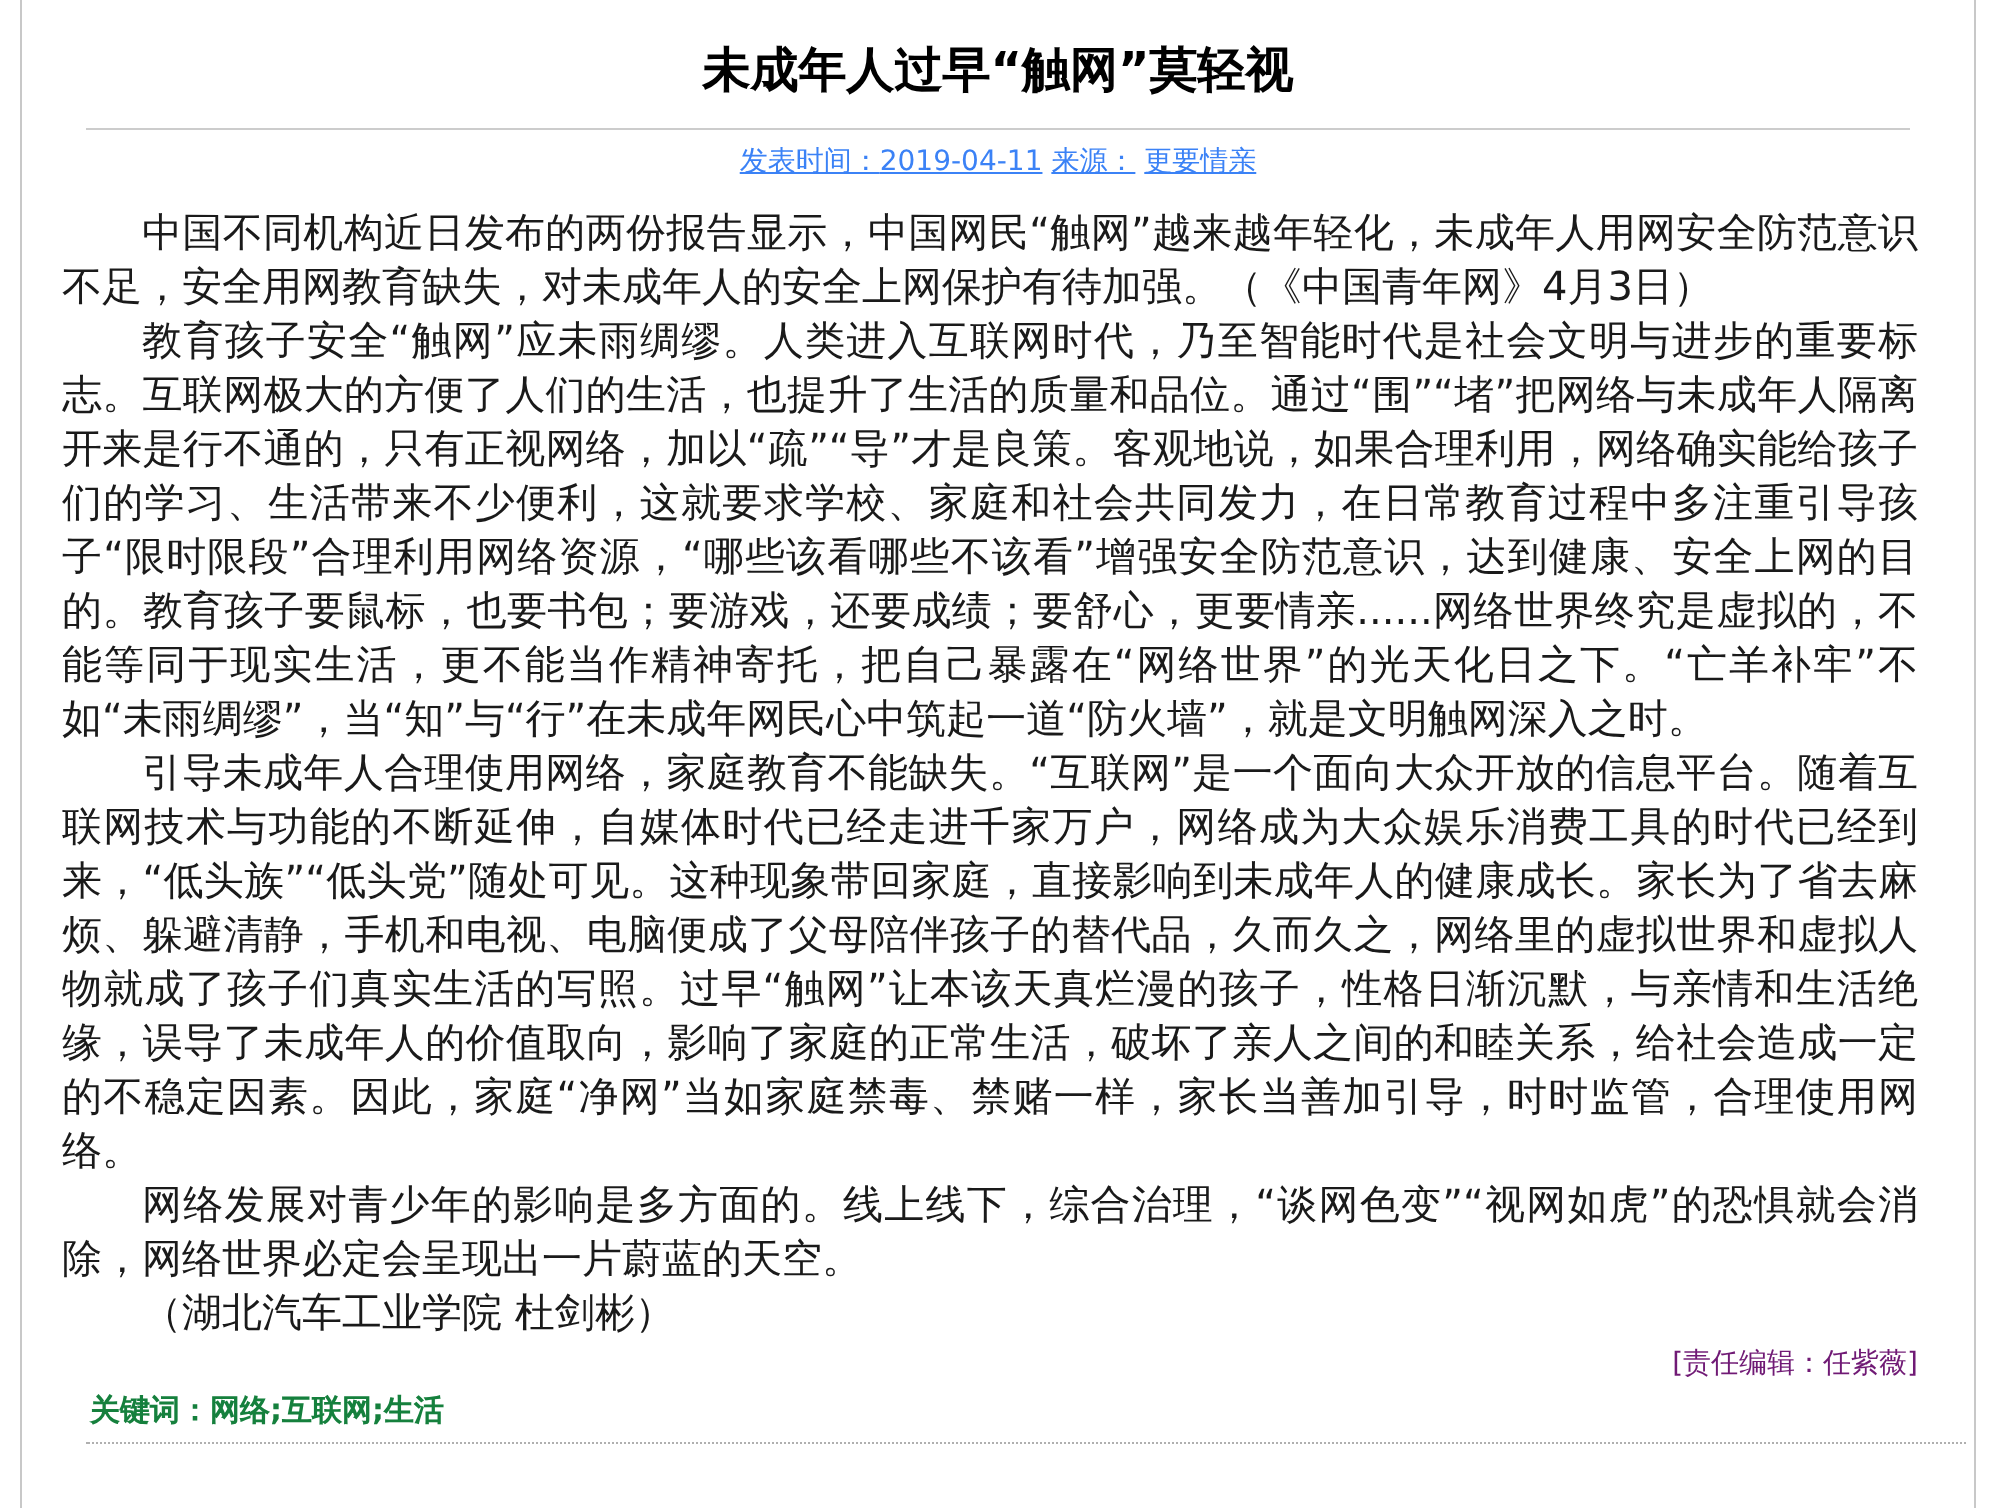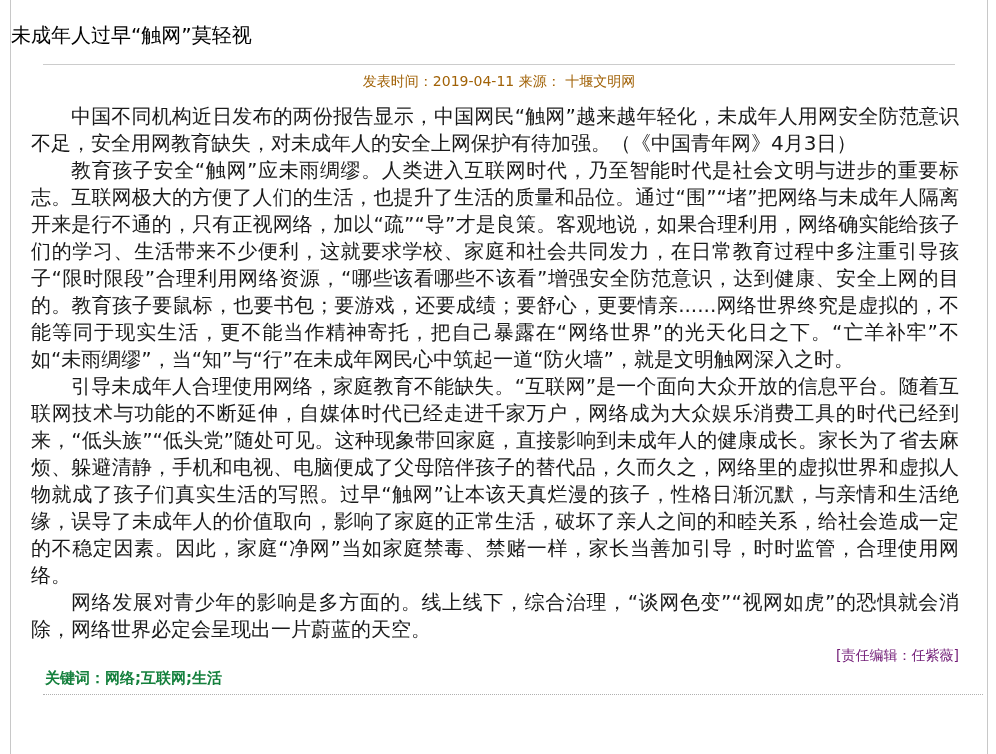--- a/index.html
+++ b/index.html
@@ -14,39 +14,39 @@
     height: 754px;
     margin-left: 10px;
     background: #ffffff;
     border-left: 1px solid #c8c8c8;
     border-right: 1px solid #c8c8c8;
     overflow: hidden;
   }
   .article-title {
     margin: 0;
     padding-top: 20px;
-    text-align: left;
-    font-size: 20px;
+    text-align: center;
+    font-size: 24px;
     line-height: 30px;
-    font-weight: normal;
+    font-weight: bold;
     color: #000000;
   }
   .title-divider {
     border: none;
     border-top: 1px solid #cccccc;
     margin: 14px 32px 0 32px;
   }
   .meta-row {
     padding: 6px 0 9px 0;
     text-align: center;
     font-size: 14px;
     line-height: 20px;
     color: #333333;
   }
-  .meta-row span { color: #a16207; }
+  .meta-row span { color: #3b82f6; text-decoration: underline; }
   .article-body {
     padding: 3px 28px 0 20px;
     font-size: 20px;
     line-height: 27px;
     color: #1a1a1a;
     text-align: justify;
   }
   .article-body p {
     margin: 0;
     text-indent: 2em;
@@ -76,28 +76,29 @@
 
 <div class="page">
 
   <h1 class="article-title">未成年人过早“触网”莫轻视</h1>
 
   <hr class="title-divider">
 
   <div class="meta-row">
     <span>发表时间：</span><span>2019-04-11</span>
     <span>来源：</span>
-    <span>十堰文明网</span>
+    <span>更要情亲</span>
   </div>
 
   <div class="article-body">
     <p>中国不同机构近日发布的两份报告显示，中国网民“触网”越来越年轻化，未成年人用网安全防范意识不足，安全用网教育缺失，对未成年人的安全上网保护有待加强。（《中国青年网》4月3日）</p>
     <p>教育孩子安全“触网”应未雨绸缪。人类进入互联网时代，乃至智能时代是社会文明与进步的重要标志。互联网极大的方便了人们的生活，也提升了生活的质量和品位。通过“围”“堵”把网络与未成年人隔离开来是行不通的，只有正视网络，加以“疏”“导”才是良策。客观地说，如果合理利用，网络确实能给孩子们的学习、生活带来不少便利，这就要求学校、家庭和社会共同发力，在日常教育过程中多注重引导孩子“限时限段”合理利用网络资源，“哪些该看哪些不该看”增强安全防范意识，达到健康、安全上网的目的。教育孩子要鼠标，也要书包；要游戏，还要成绩；要舒心，更要情亲......网络世界终究是虚拟的，不能等同于现实生活，更不能当作精神寄托，把自己暴露在“网络世界”的光天化日之下。“亡羊补牢”不如“未雨绸缪”，当“知”与“行”在未成年网民心中筑起一道“防火墙”，就是文明触网深入之时。</p>
     <p>引导未成年人合理使用网络，家庭教育不能缺失。“互联网”是一个面向大众开放的信息平台。随着互联网技术与功能的不断延伸，自媒体时代已经走进千家万户，网络成为大众娱乐消费工具的时代已经到来，“低头族”“低头党”随处可见。这种现象带回家庭，直接影响到未成年人的健康成长。家长为了省去麻烦、躲避清静，手机和电视、电脑便成了父母陪伴孩子的替代品，久而久之，网络里的虚拟世界和虚拟人物就成了孩子们真实生活的写照。过早“触网”让本该天真烂漫的孩子，性格日渐沉默，与亲情和生活绝缘，误导了未成年人的价值取向，影响了家庭的正常生活，破坏了亲人之间的和睦关系，给社会造成一定的不稳定因素。因此，家庭“净网”当如家庭禁毒、禁赌一样，家长当善加引导，时时监管，合理使用网络。</p>
     <p>网络发展对青少年的影响是多方面的。线上线下，综合治理，“谈网色变”“视网如虎”的恐惧就会消除，网络世界必定会呈现出一片蔚蓝的天空。</p>
+    <p>（湖北汽车工业学院 杜剑彬）</p>
   </div>
 
   <div class="editor-row">
     <span>[责任编辑：任紫薇]</span>
   </div>
 
   <div class="keywords-row">
     <span>关键词：</span><span>网络;互联网;生活</span>
   </div>
 

